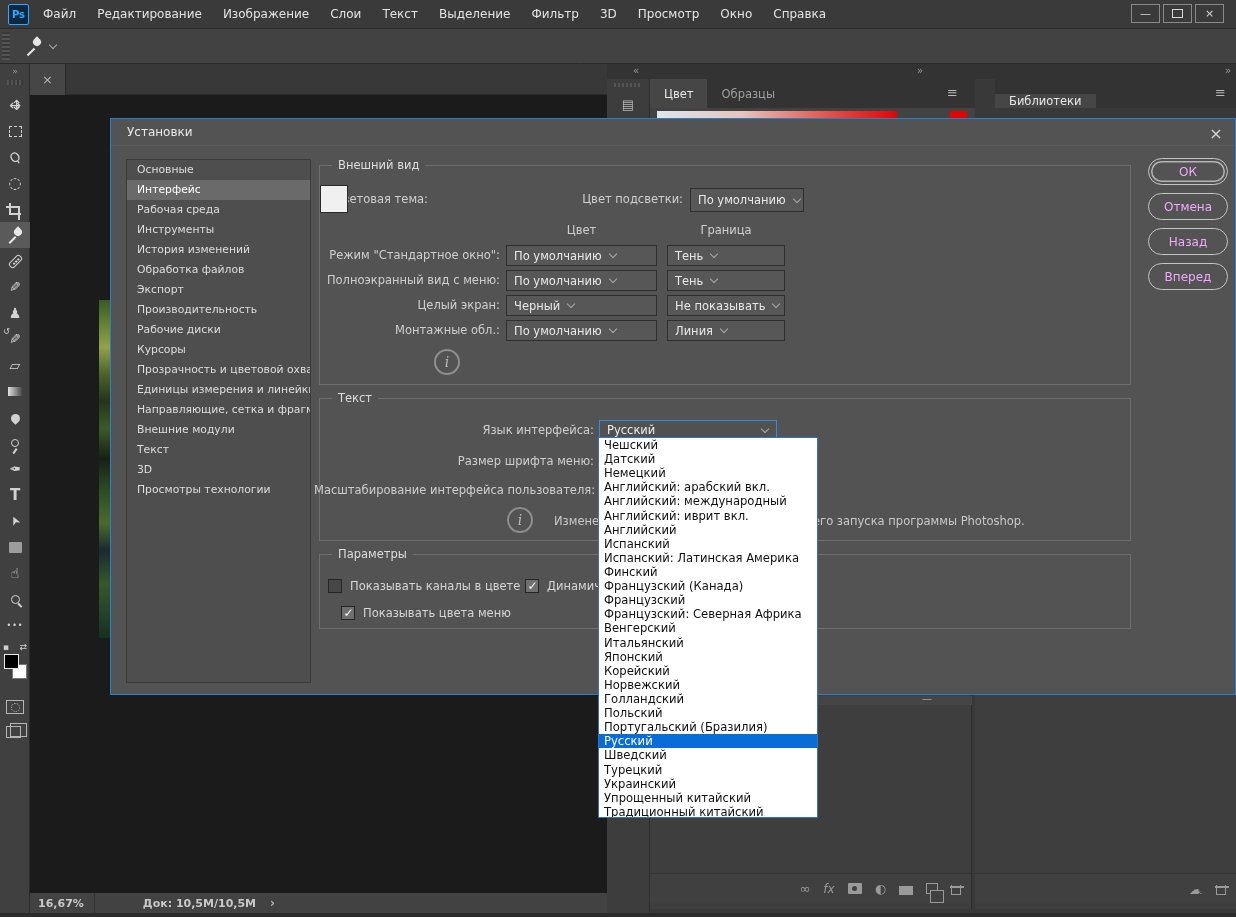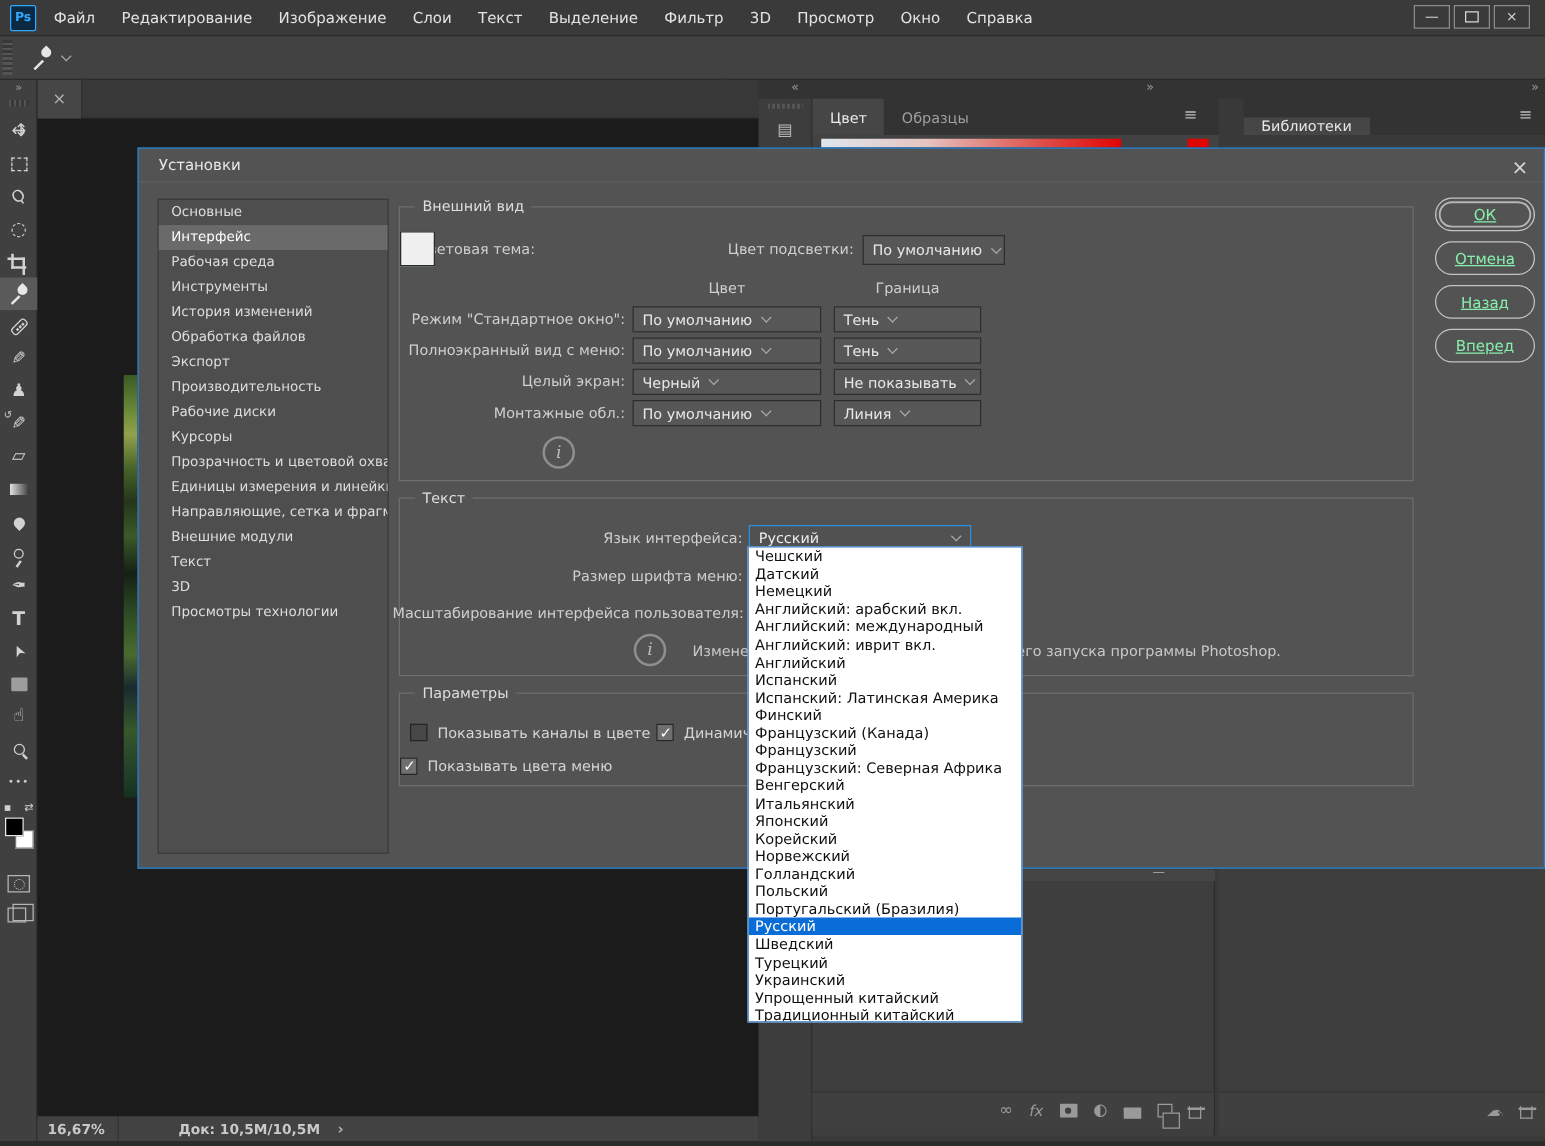--- a/index.html
+++ b/index.html
@@ -190,21 +190,21 @@
                color:#b9b9b9; font-size:14px; display:flex; align-items:center; justify-content:center;
                font-family:"DejaVu Serif","Liberation Serif",serif; font-style:italic;}
   .note { position:absolute; font-size:11.5px; color:#c9c9c9; white-space:nowrap; }
   .lang-select { position:absolute; left:279px; top:21px; width:178px; height:20px; background:#515151;
              border:1px solid #2b8ee0; display:flex; align-items:center; justify-content:space-between;
              padding:0 7px; font-size:11.5px; color:#ececec;}
   .cbrow { position:absolute; display:flex; align-items:center; gap:8px; font-size:11.5px; color:#d6d6d6;
            white-space:nowrap;}
   .dlg-btns div { position:absolute; left:1037px; width:80px; height:27px; border:1.5px solid #c3c3c3;
            border-radius:14px; display:flex; align-items:center; justify-content:center; font-size:12px;
-           color:#86efac;text-decoration:underline;}
+           color:#f0abfc;}
   .dlg-btns div:nth-of-type(1) { top:39px; box-shadow:inset 0 0 0 2px #535353, inset 0 0 0 3.5px #b5b5b5; }
   .dlg-btns div:nth-of-type(2) { top:74px; }
   .dlg-btns div:nth-of-type(3) { top:109px; }
   .dlg-btns div:nth-of-type(4) { top:144px; }
 
   
   .lang-popup { position:absolute; left:598px; top:437px; width:220px; height:381px; background:#fff;
                 border:1px solid #2f76c0; z-index:30; overflow:hidden;}
   .lang-option { height:14.11px; line-height:14.1px; padding-left:5px; font-size:11.6px; color:#101010;
                 white-space:nowrap;}
@@ -546,21 +546,21 @@
     <div class="group g3">
       <span class="legend">Параметры</span>
       <div class="cbrow" style="left:8px; top:24px;">
         <span class="checkbox"></span>
         <span>Показывать каналы в цвете</span>
       </div>
       <div class="cbrow" style="left:205px; top:24px;">
         <span class="checkbox checked"></span>
         <span>Динамические шкалы</span>
       </div>
-      <div class="cbrow" style="left:0; top:51px;">
+      <div class="cbrow" style="left:21px; top:51px;">
         <span class="checkbox checked"></span>
         <span>Показывать цвета меню</span>
       </div>
     </div>
 
     <div class="dlg-btns">
 
     <div>
           <span>ОК</span>
         </div>

